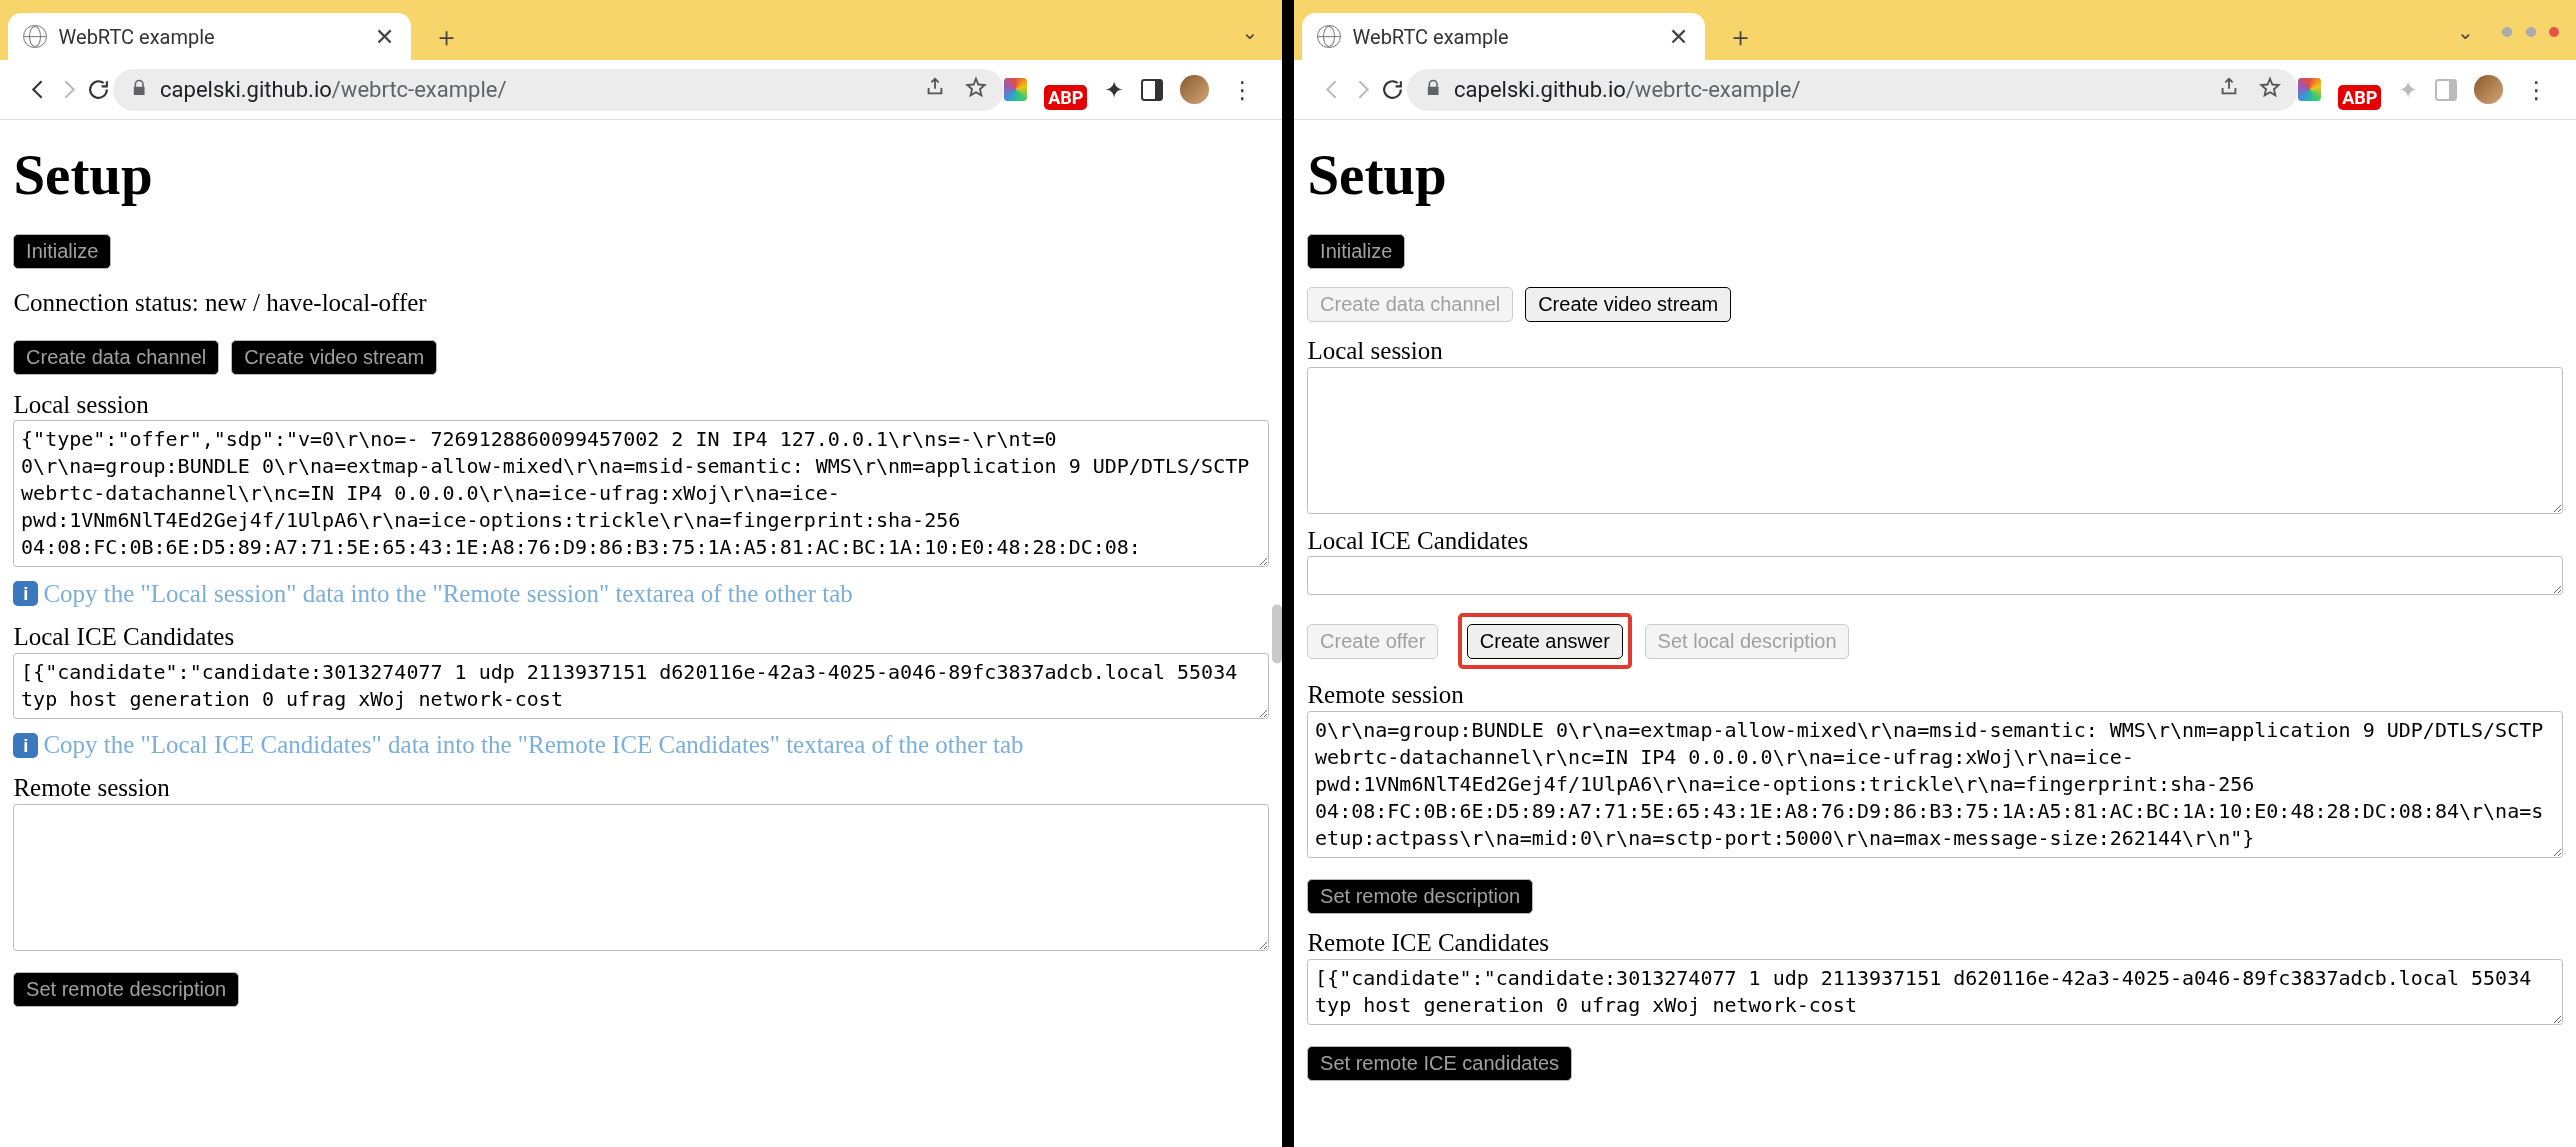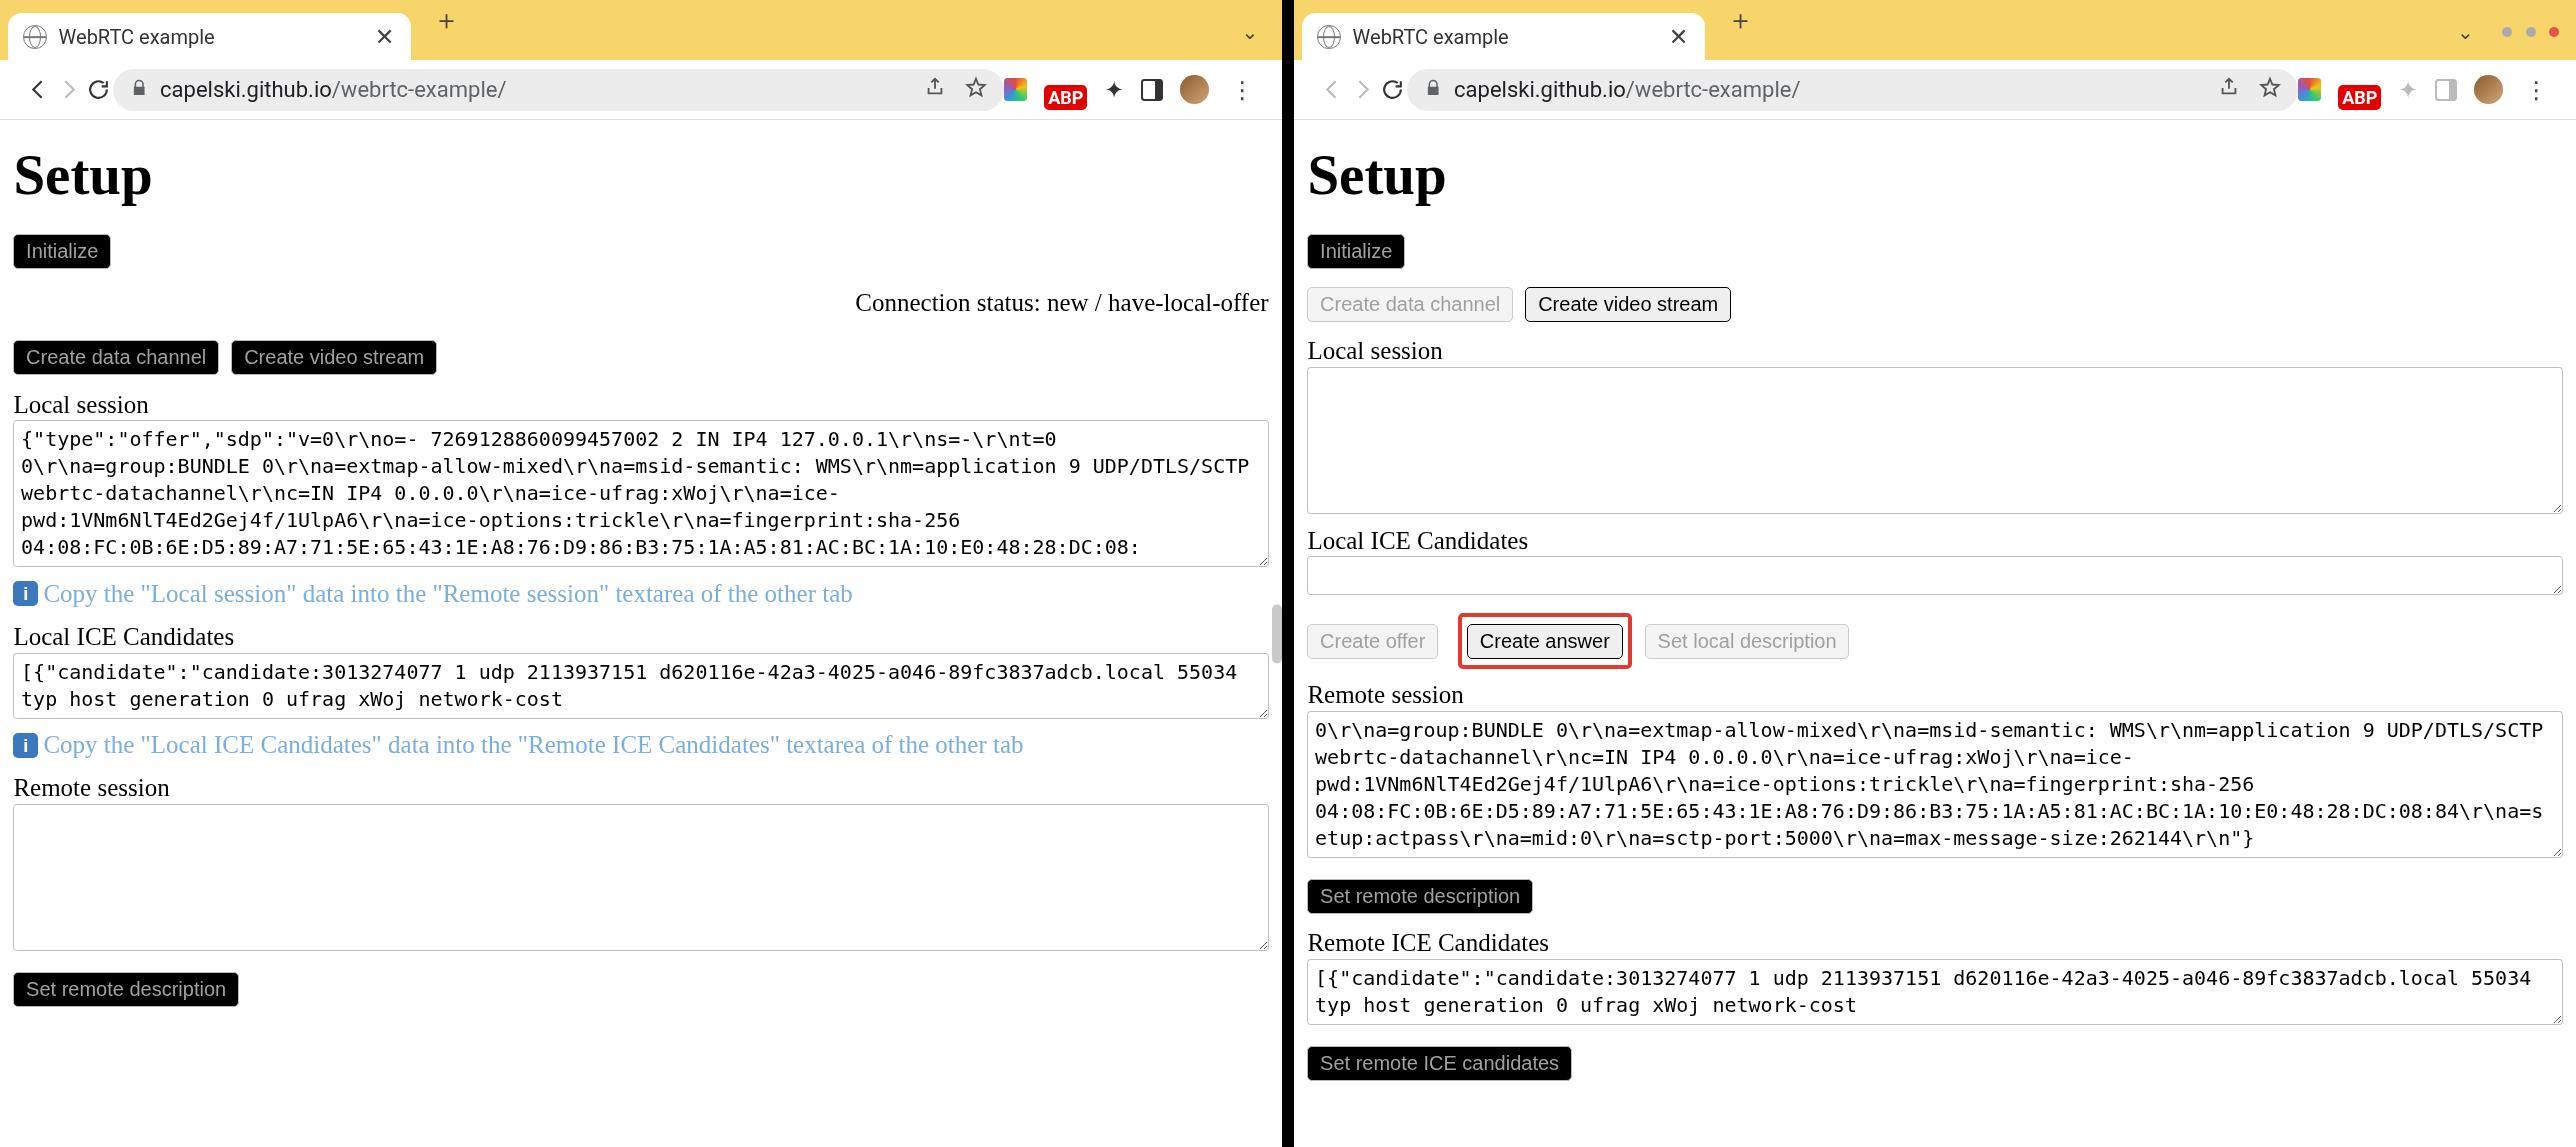--- a/index.html
+++ b/index.html
@@ -19,21 +19,21 @@
     flex-direction: column;
     position: relative;
   }
   .window-left { border-right: 6.7px solid #000; }
   .window-right { border-left: 6.7px solid #000; }
 
   
   .chrome-top { background: #f7d56a; }
   .tabstrip {
     display: flex;
-    align-items: flex-start;
+    align-items: flex-end;
     height: 60px;
     padding: 0 8.4px 0 8.4px;
     position: relative;
   }
   .tab {
     background: #fff;
     height: 47px;
     width: 403px;
     border-radius: 13.4px 13.4px 0 0;
     display: flex;
@@ -152,21 +152,21 @@
     background: #efefef;
     border: 1.7px solid #000;
     color: #000;
   }
   .html-btn.disabled {
     color: #a0a0a0;
     background: #f4f4f4;
     border: 0.8px solid #ccc;
   }
   .html-btn.semi { color: #a0a0a0; background: #000000; border: 0.8px solid #b9b9b9; }
-  .status-line { margin: 17px 0 20px; font-size: 25px; text-align: right; }
+  .status-line { margin: 17px 0 20px; font-size: 25px; }
   .label-text { font-size: 25px; margin: 6.7px 0 1.7px; display: block; }
   textarea.box {
     width: 100%;
     font-family: monospace;
     font-size: 20px;
     line-height: 1.35;
     border: 0.8px solid #bdbdbd;
     border-radius: 3.4px;
     padding: 5px 6.7px;
     resize: both;

